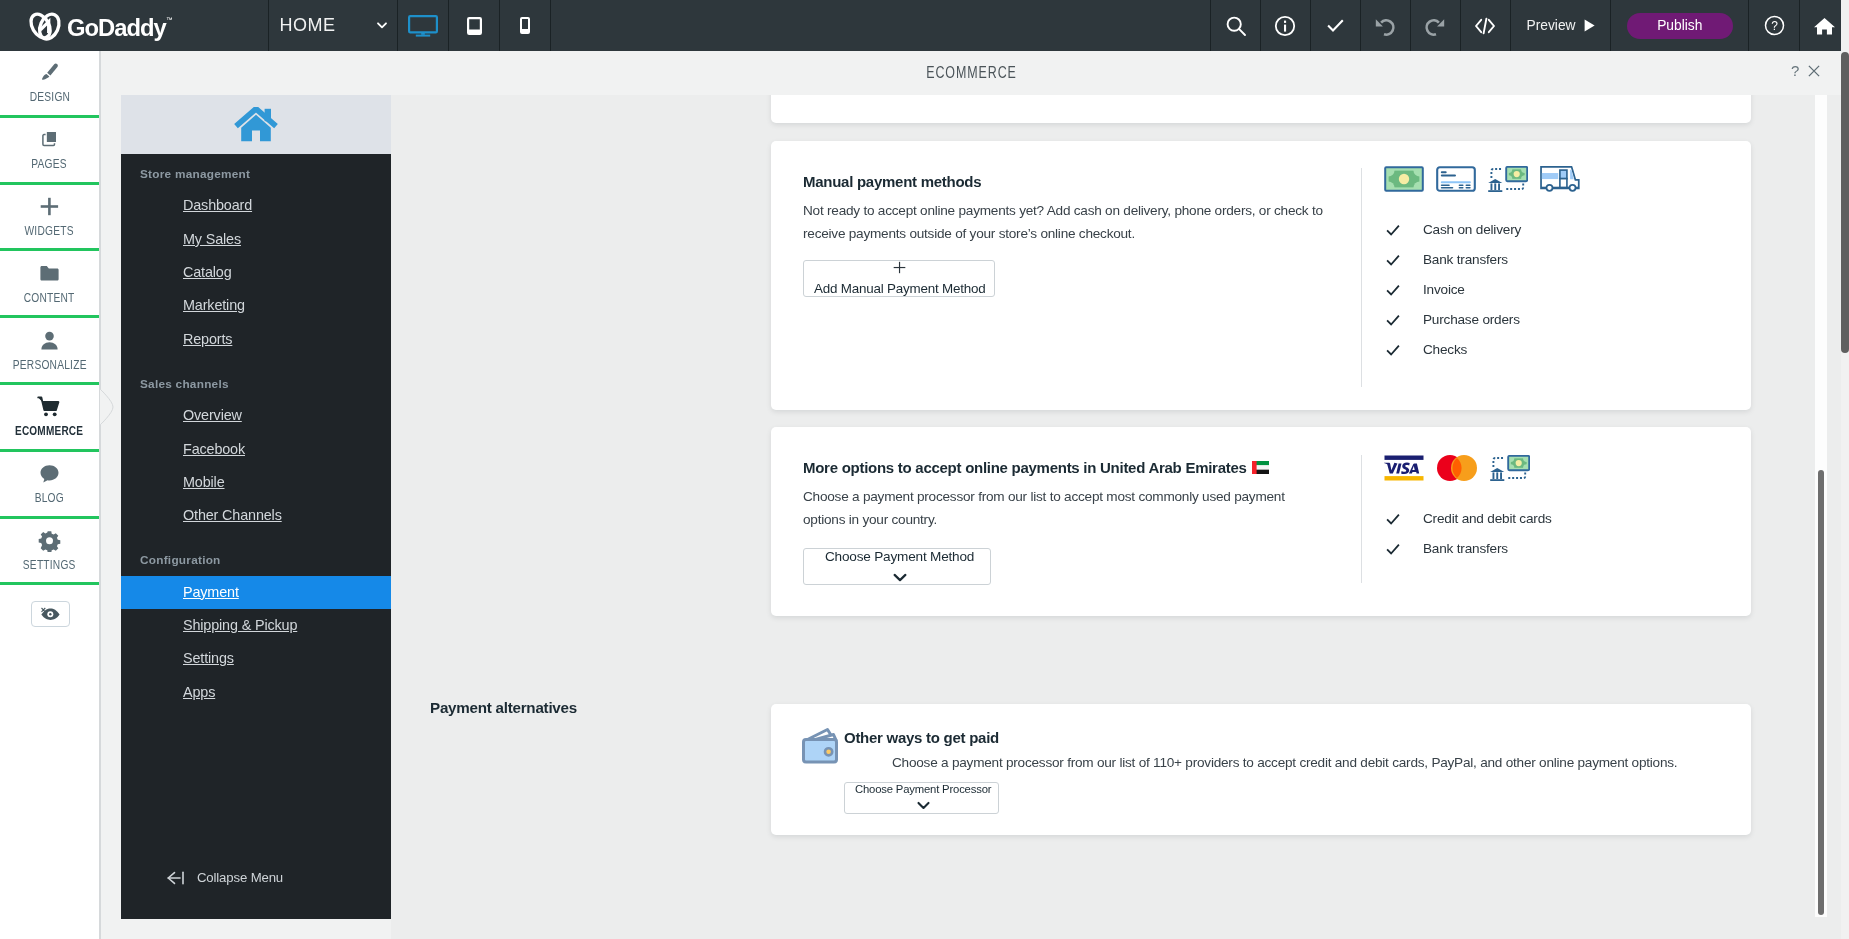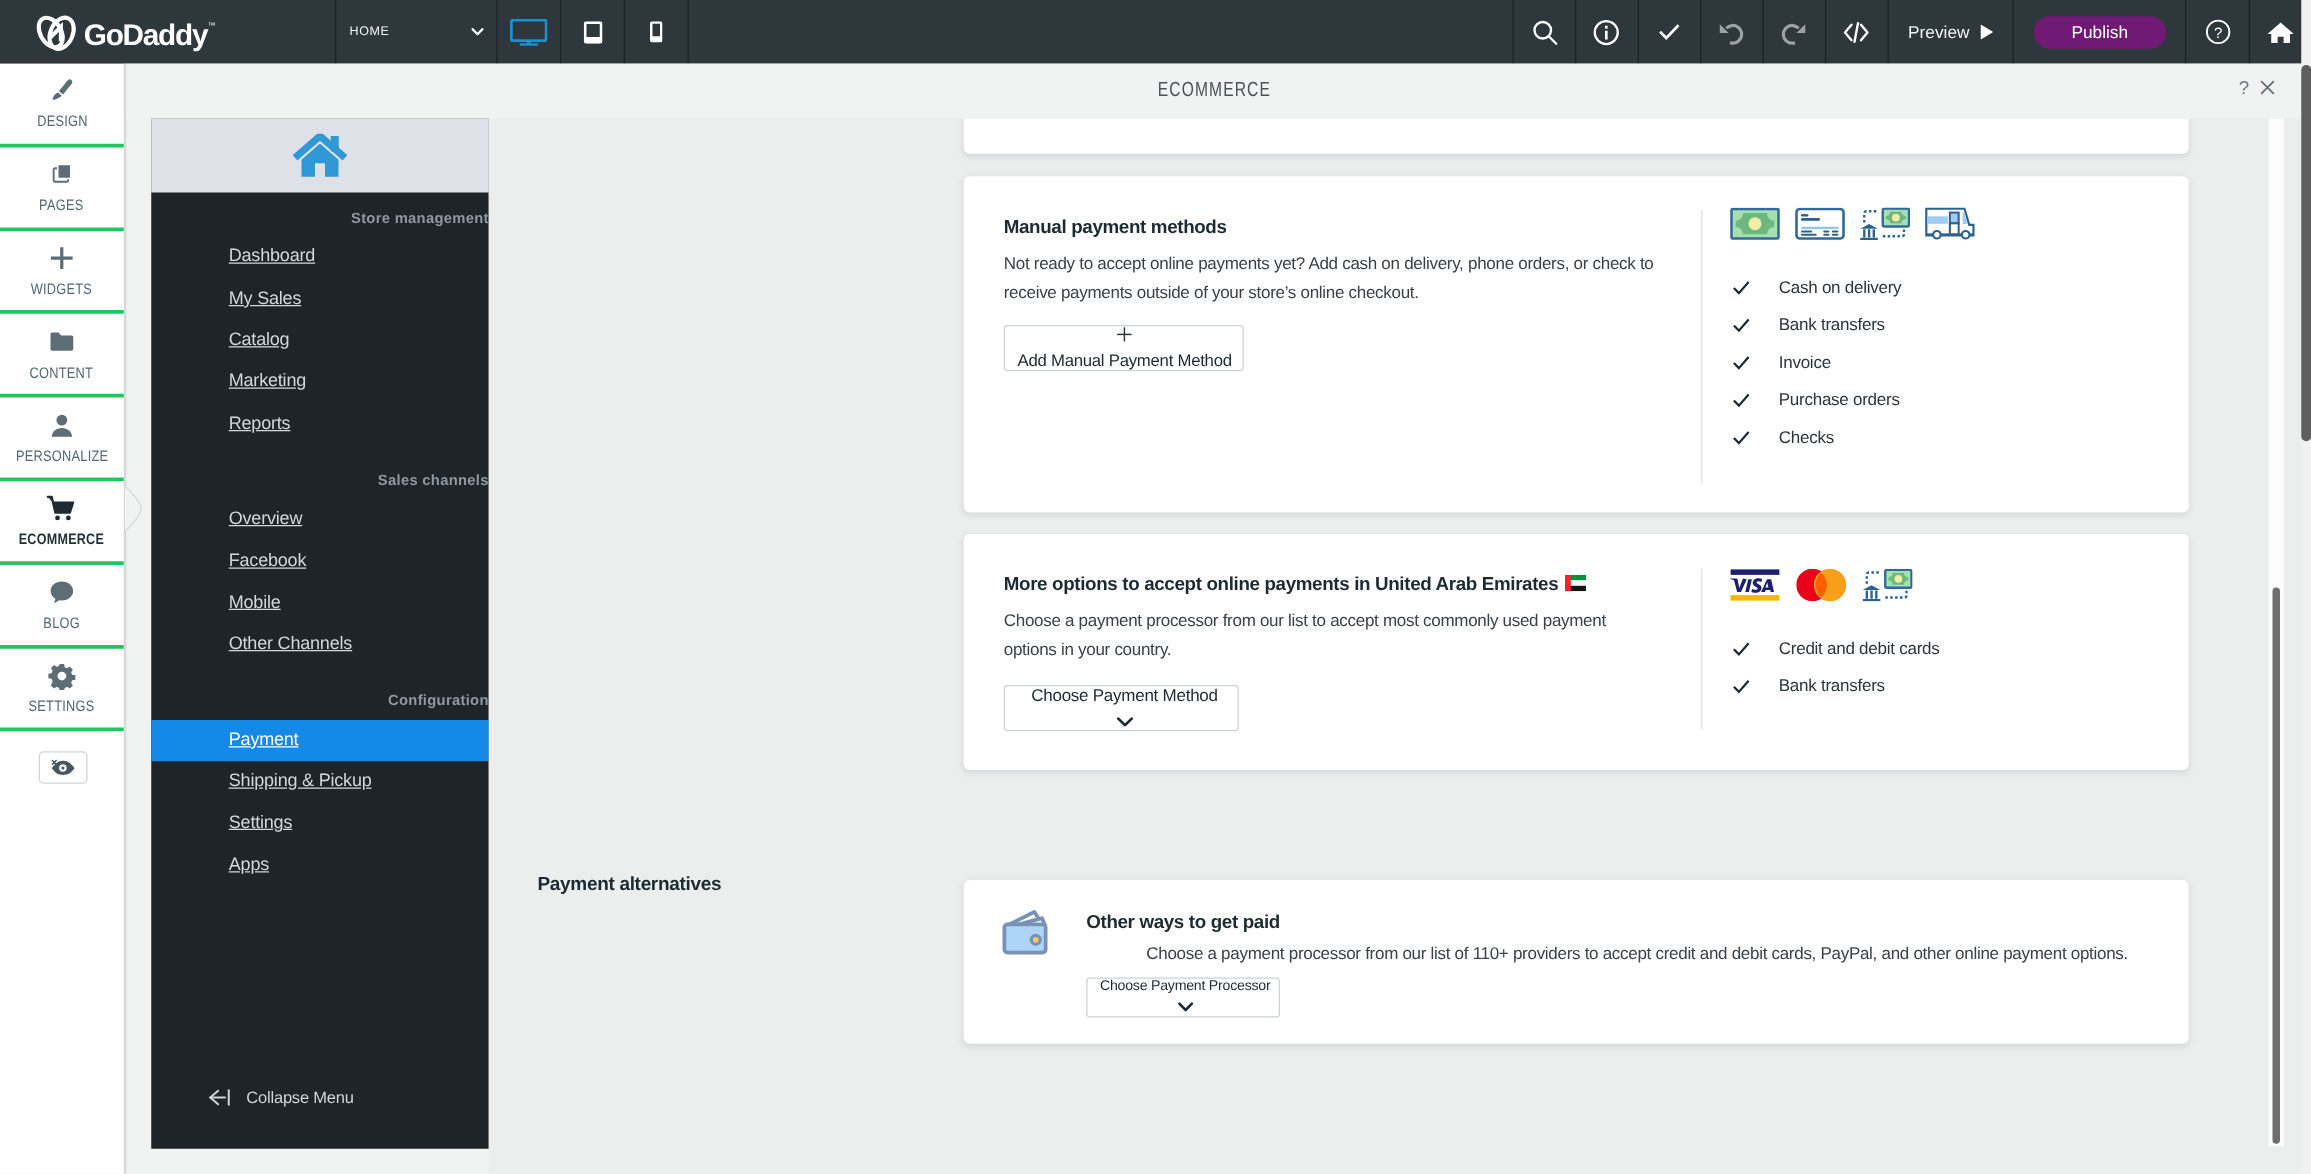--- a/index.html
+++ b/index.html
@@ -7,21 +7,21 @@
   body{width:1849px;height:939px;overflow:hidden;background:#f2f2f2;
        font-family:"Liberation Sans",sans-serif;-webkit-font-smoothing:antialiased;}
   #app{position:relative;width:1849px;height:939px;overflow:hidden;}
 
   
   .topbar{position:absolute;left:0;top:0;width:1849px;height:51px;background:#2e373c;
           display:flex;align-items:stretch;color:#fff;}
   .tb-logo{width:268px;display:flex;align-items:center;padding-left:27px;box-sizing:border-box;}
   .tb-div{width:1px;background:#1a2225;flex:0 0 1px;}
   .tb-page{width:129px;display:flex;align-items:center;justify-content:space-between;
-           padding:0 10px 0 11px;box-sizing:border-box;font-size:10px;letter-spacing:.5px;color:#f1f2f2;}
+           padding:0 10px 0 11px;box-sizing:border-box;font-size:18px;letter-spacing:.5px;color:#f1f2f2;}
   .tb-dev{width:50px;display:flex;align-items:center;justify-content:center;}
   .tb-spacer{width:660px;}
   .tb-act{width:49px;display:flex;align-items:center;justify-content:center;}
   .tb-prev{width:100px;display:flex;align-items:center;justify-content:center;gap:8px;font-size:13.8px;color:#f1f2f2;text-align:right;}
   .tb-pub{width:137px;display:flex;align-items:center;justify-content:center;}
   .pub-btn{width:106px;height:26px;border-radius:13px;background:#701a75;color:#fff;
            display:flex;align-items:center;justify-content:center;font-size:13.8px;}
   .tb-help{width:50px;display:flex;align-items:center;justify-content:center;}
   .tb-home{width:49px;display:flex;align-items:center;justify-content:center;}
 
@@ -45,21 +45,21 @@
   .panel-title{position:absolute;left:0;right:7px;top:12px;text-align:center;font-size:16.4px;
                letter-spacing:1.2px;color:#4a5358;transform:scaleX(.76);}
   .panel-q{position:absolute;left:1690px;top:11px;font-size:15px;color:#68767d;cursor:pointer;}
   .panel-x{position:absolute;left:1707px;top:12px;cursor:pointer;}
 
   
   .storenav{position:absolute;left:20px;top:44px;width:270px;height:824px;background:#1f2428;}
   .store-logo{height:59px;background:#dee2e8;display:flex;align-items:center;justify-content:center;}
   .nav-body{padding-top:6px;}
   .nav-group{margin-bottom:14px;}
-  .nav-group-title{height:29.4px;line-height:29.4px;font-size:11.8px;font-weight:bold;color:#8d99a2;letter-spacing:.25px;padding-left:42px;text-align:right;}
+  .nav-group-title{height:29.4px;line-height:29.4px;font-size:11.8px;font-weight:bold;color:#8d99a2;letter-spacing:.25px;padding-left:19px;}
   .nav-item{height:33.3px;line-height:33.3px;font-size:14.4px;letter-spacing:-0.15px;color:#d2d7db;padding-left:62px;cursor:pointer;text-decoration:underline;}
   .nav-item.active{background:#1589e8;color:#fff;}
   .collapse{position:absolute;left:45px;bottom:34px;display:flex;align-items:center;gap:10px;
             color:#cfd4d8;font-size:13.2px;letter-spacing:-0.15px;cursor:pointer;}
 
   
   .contentwrap{position:absolute;left:290px;top:44px;right:0;bottom:0;overflow:hidden;background:#eceded;}
   .scrollinner{position:absolute;left:0;top:0;right:0;bottom:0;}
 
   .card{position:absolute;background:#fff;border-radius:5px;box-shadow:0 2px 5px rgba(60,70,80,.13);}
@@ -69,21 +69,21 @@
                background:#fff;color:#1b2a33;cursor:pointer;box-sizing:border-box;flex-direction:column;}
   .feat{display:flex;align-items:center;gap:23px;font-size:13.6px;letter-spacing:-0.2px;color:#2b353c;height:15.5px;}
   .feat .ck{flex:0 0 auto;}
   .feat-list{position:absolute;display:flex;flex-direction:column;gap:14.5px;}
   .icon-row{position:absolute;display:flex;align-items:flex-end;gap:12px;}
   .vdiv{position:absolute;width:1px;background:#dde0e3;}
   .sect-label{position:absolute;font-size:15.2px;font-weight:bold;letter-spacing:-0.25px;color:#1b2a33;}
   .card-left{position:absolute;left:32px;top:32px;width:523px;}
   .card-left .card-body{margin-top:9px;}
   .wallet{position:absolute;left:27px;top:22px;}
-  .alt-text{position:absolute;left:98px;top:25px;width:880px;}
+  .alt-text{position:absolute;left:73px;top:25px;width:880px;}
 
   
   .sb-outer-track{position:absolute;left:1841px;top:0;width:8px;height:939px;background:#f1f1f1;}
   .sb-outer-thumb{position:absolute;left:1841px;top:52px;width:8px;height:301px;background:#5f5f5f;border-radius:4px;}
   .sb-inner-track{position:absolute;left:1815px;top:95px;width:12px;height:822px;background:#fdfdfd;}
   .sb-inner-thumb{position:absolute;left:1818px;top:470px;width:6px;height:445px;background:#6e6e6e;border-radius:3px;}
 </style>
 </head>
 <body>
 

